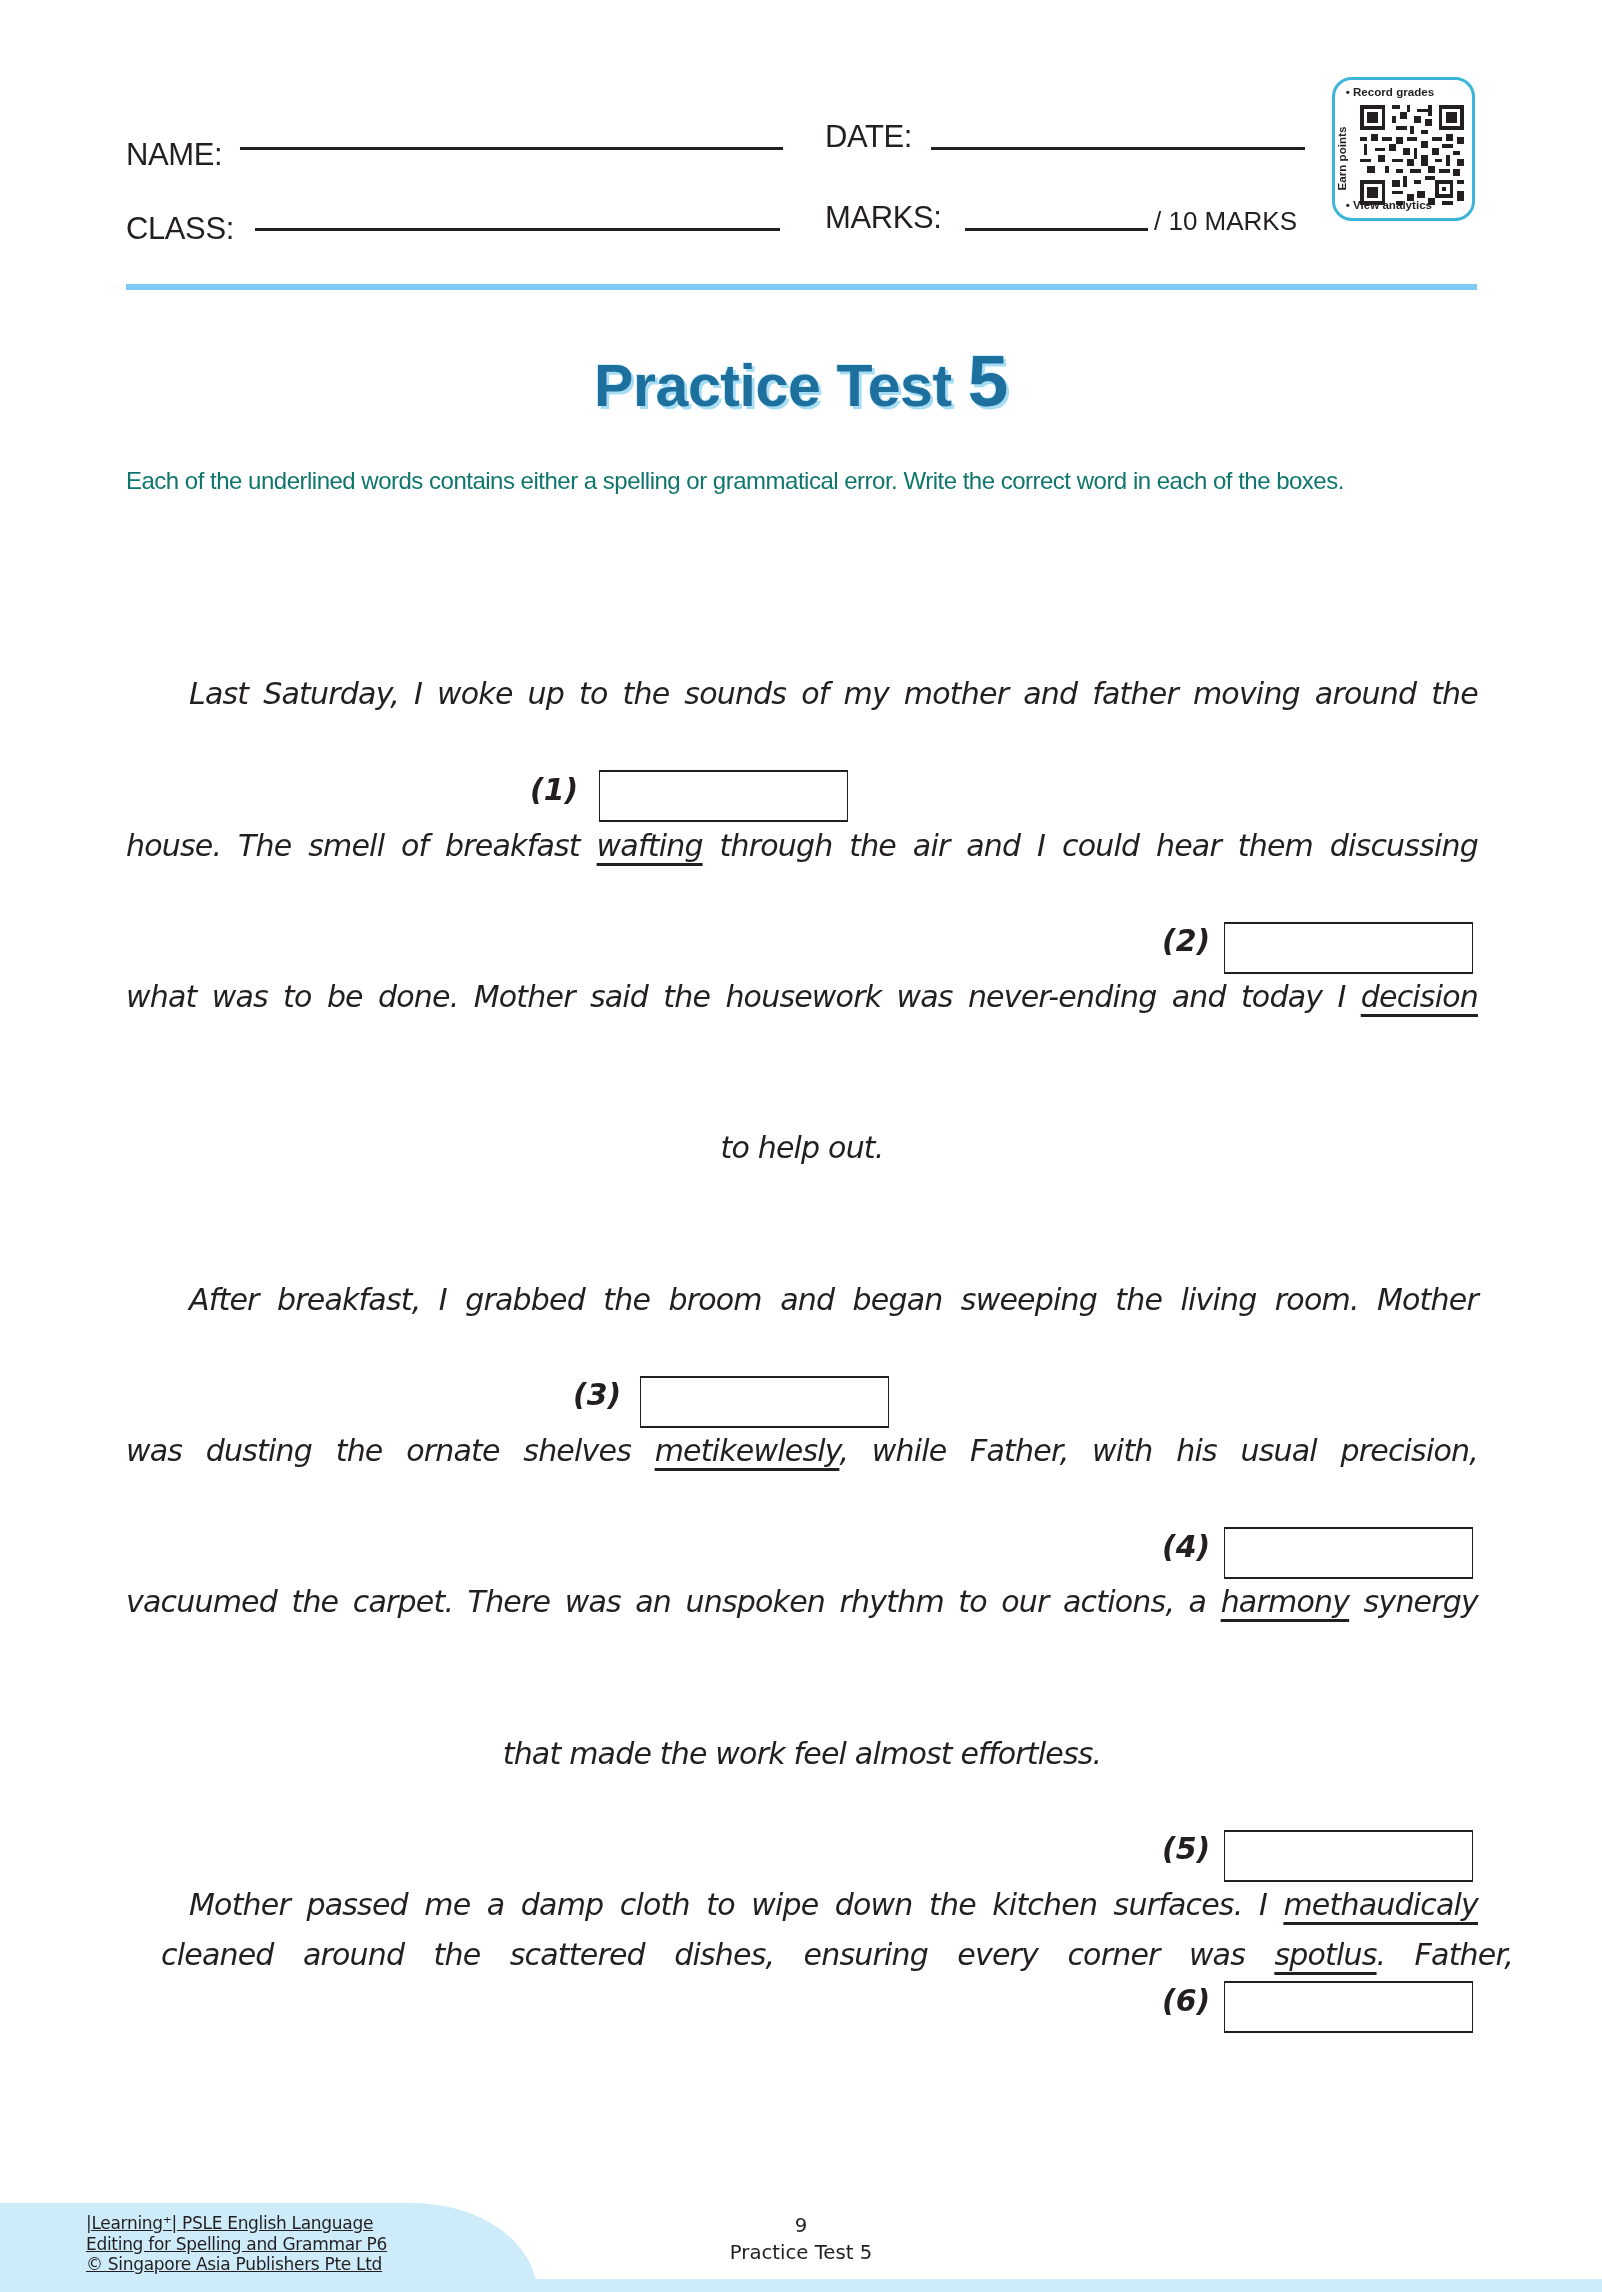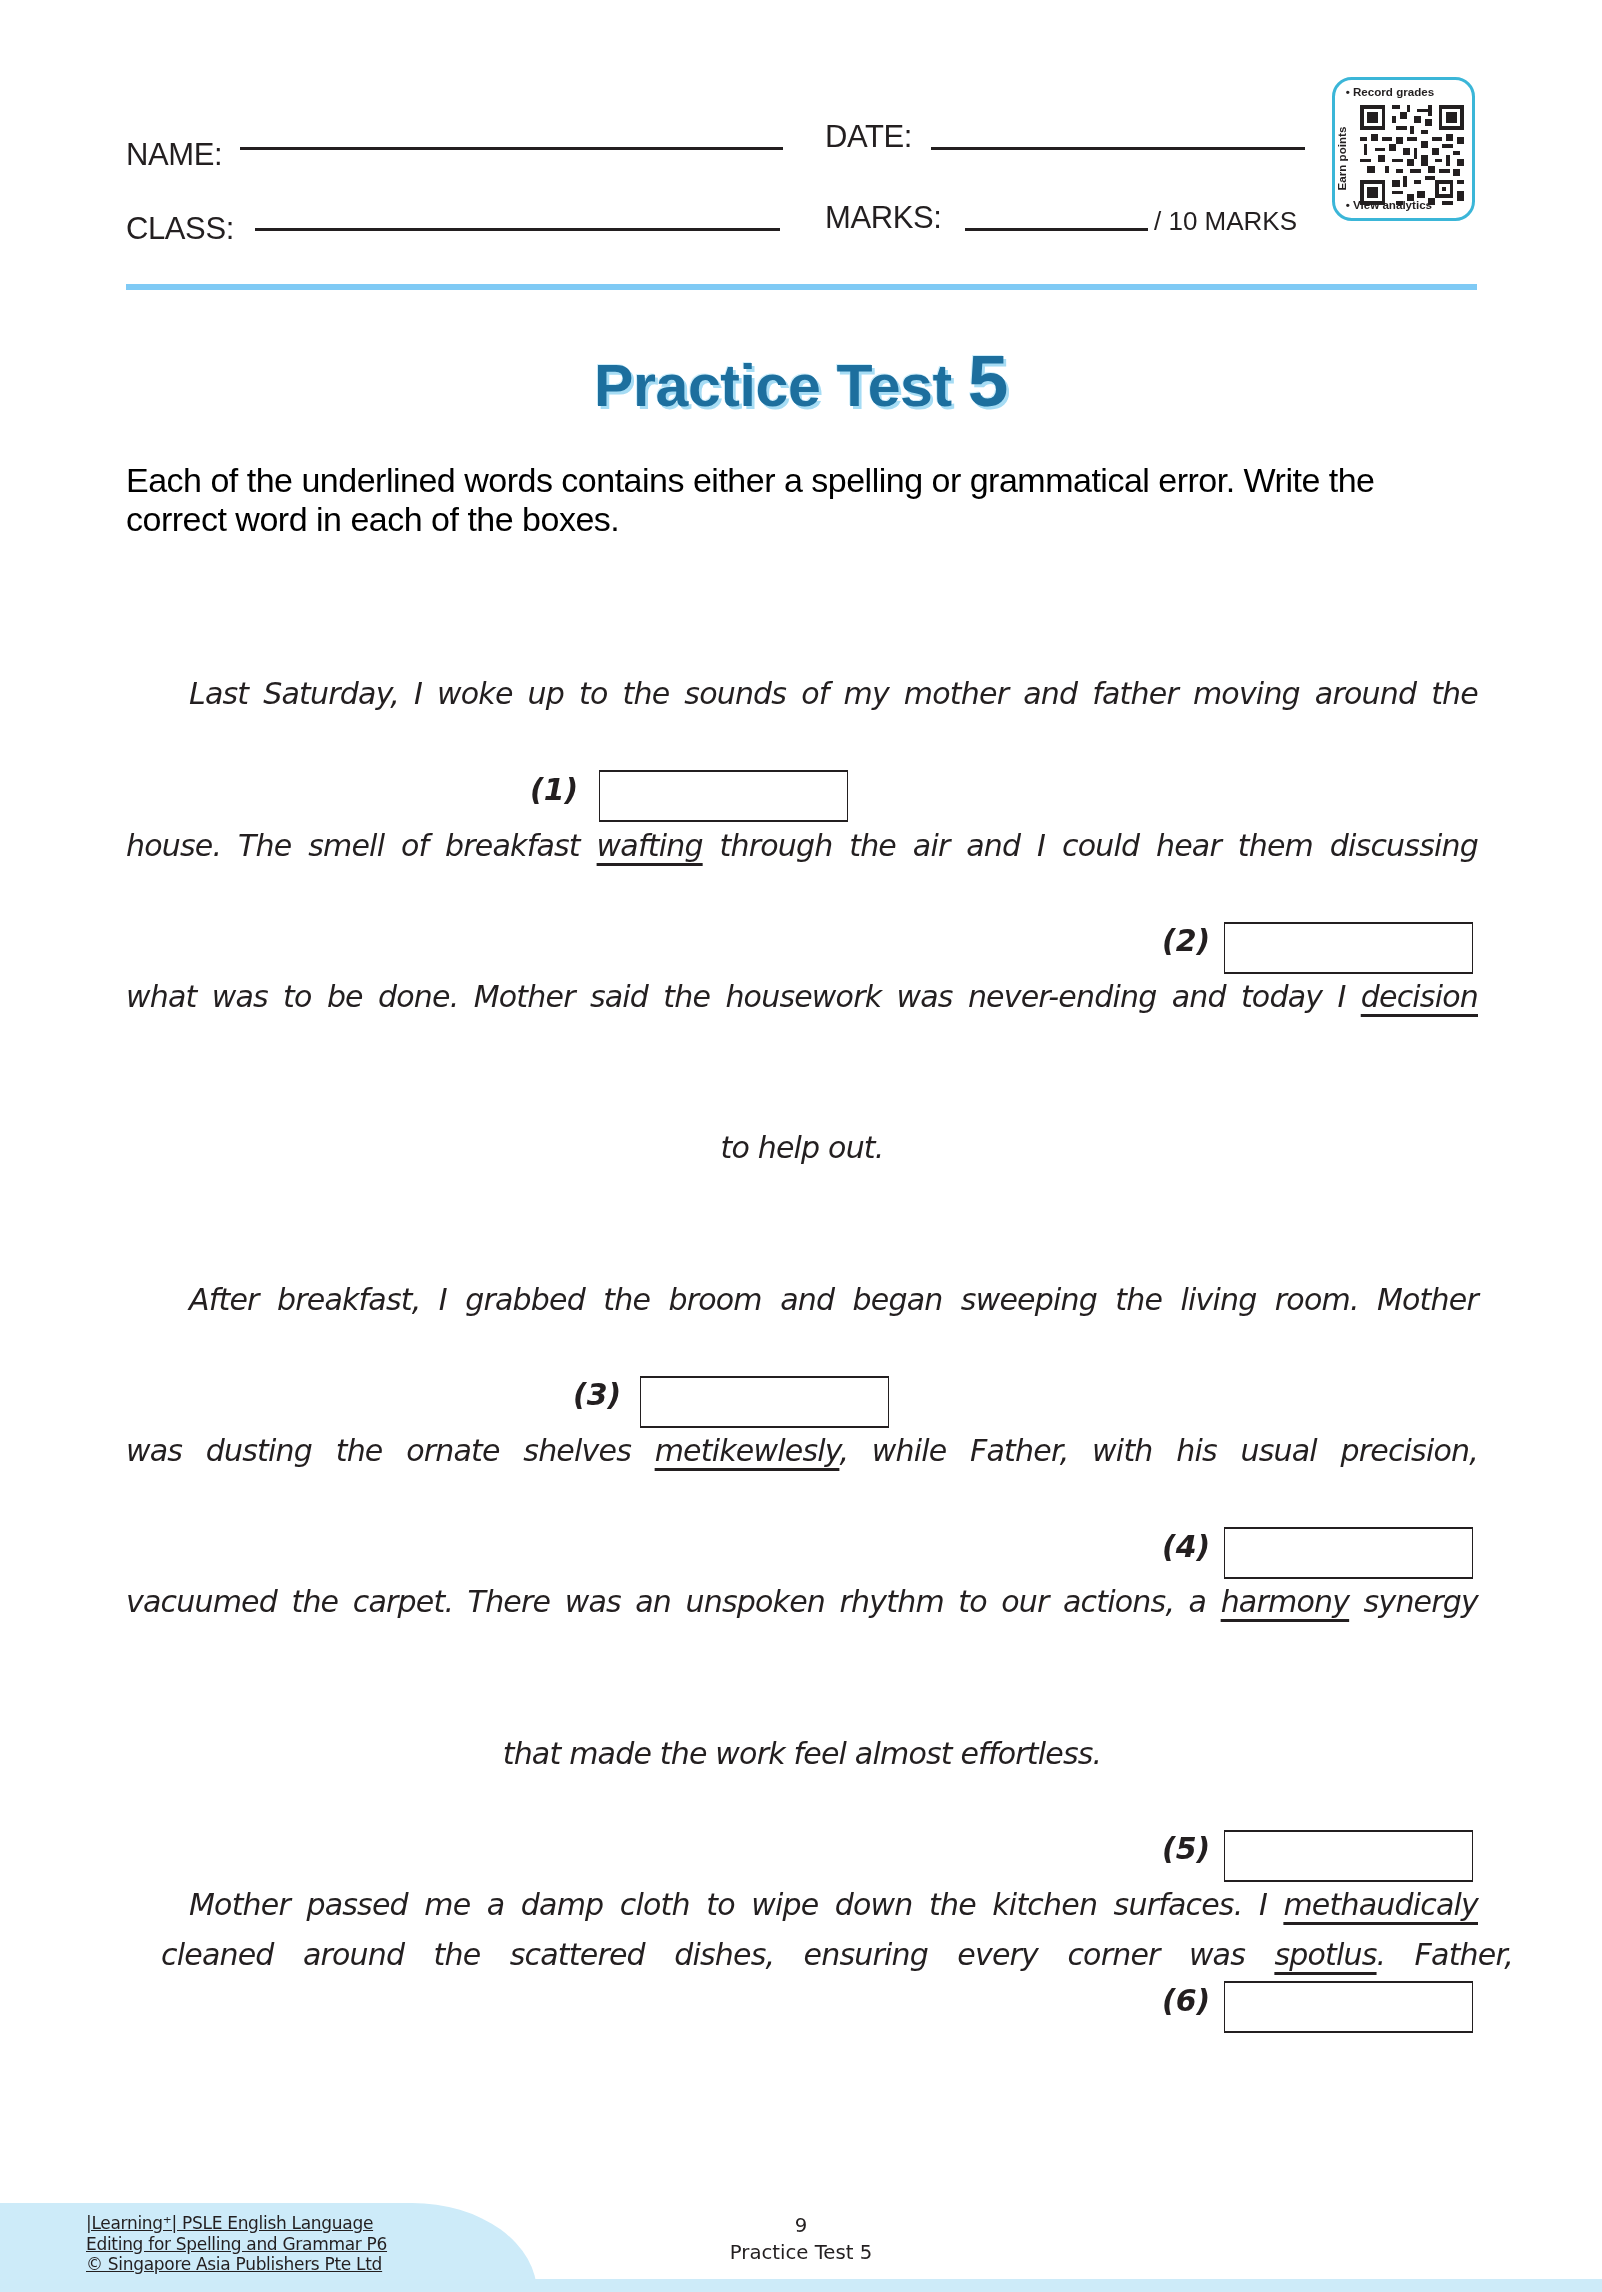--- a/index.html
+++ b/index.html
@@ -13,21 +13,21 @@
   .qr-top { position: absolute; top: 5.4px; left: 10.7px; right: 5.4px; font-size: 11.6px; font-weight: bold; color: #231f20; white-space: nowrap; }
   .qr-bottom { position: absolute; bottom: 7.2px; left: 10.7px; right: 19px; font-size: 11.6px; font-weight: bold; color: #231f20; white-space: nowrap; }
   .qr-side { position: absolute; left: -25px; top: 72px; transform: rotate(-90deg); font-size: 11.6px; font-weight: bold; color: #231f20; white-space: nowrap; }
   .qr-code { position: absolute; left: 25px; top: 25px; width: 104px; height: 100px; }
 
   .divider { position: absolute; left: 126px; top: 284px; width: 1351px; height: 6.3px; background: #7fcaf5; }
 
   .title { position: absolute; left: 0; width: 1602px; top: 339px; text-align: center; font-family: "Liberation Sans", sans-serif; font-weight: bold; color: #1d6f9e; font-size: 59px; text-shadow: 2.7px 2.7px 0 #a6dcf4, -0.9px -0.9px 0 #cdeefb; letter-spacing: -0.4px; }
   .title .num { font-size: 73px; }
 
-  .instructions { position: absolute; left: 126px; top: 461px; width: 1352px; font-size: 34px; line-height: 39px; color: #000000; letter-spacing: -0.5px; }
+  .instructions { position: absolute; left: 126px; top: 461px; width: 1352px; font-size: 24px; line-height: 39px; color: #0f766e; letter-spacing: -0.5px; }
 
   .passage-line { position: absolute; left: 126px; width: 1352px; font-family: "DejaVu Sans", sans-serif; font-style: italic; font-size: 30px; color: #231f20; white-space: nowrap; letter-spacing: -0.8px; text-align: center; }
   .justify { text-align: justify; text-align-last: justify; }
   .indent { padding-left: 63px; box-sizing: border-box; }
   .uline { text-decoration: underline; text-decoration-thickness: 2.7px; text-underline-offset: 7.2px; }
 
   .qnum { position: absolute; font-family: "DejaVu Sans", sans-serif; font-style: italic; font-weight: bold; font-size: 30px; color: #231f20; }
   .answer-box { position: absolute; width: 249px; height: 52px; border: 1.8px solid #231f20; border-top-width: 2.7px; border-bottom-width: 2.7px; box-sizing: border-box; background: #fff; }
   .footer-left { position: absolute; left: 0; top: 2203px; width: 537px; height: 90px; background: #cdebf9; border-top-right-radius: 125px 90px; }
   .footer-bottom-strip { position: absolute; left: 0; top: 2279px; width: 1602px; height: 13.4px; background: #cdebf9; }

